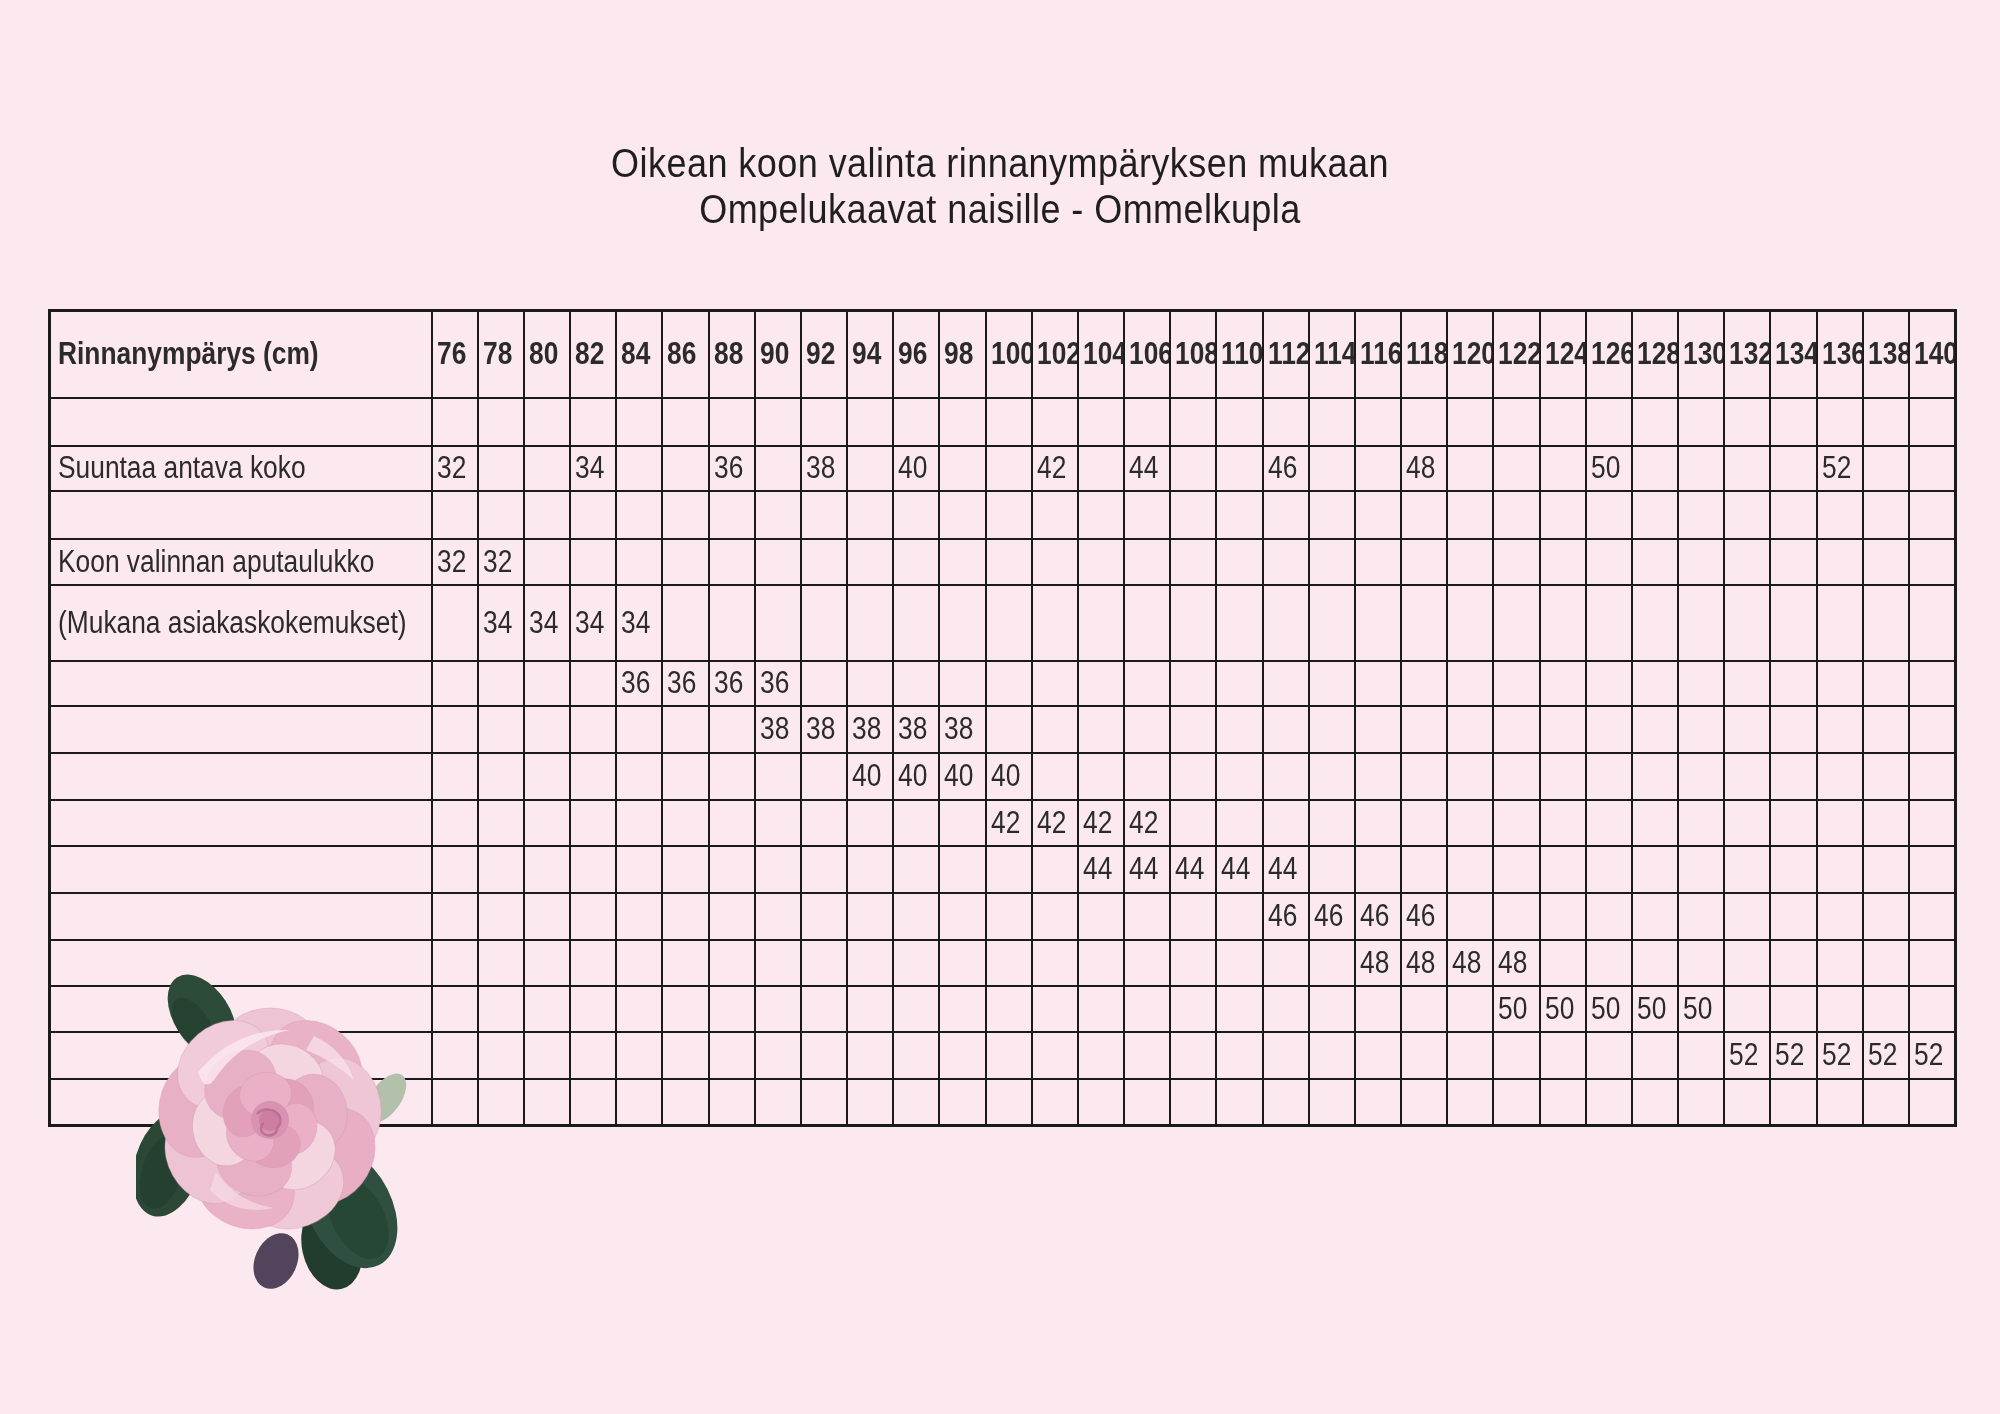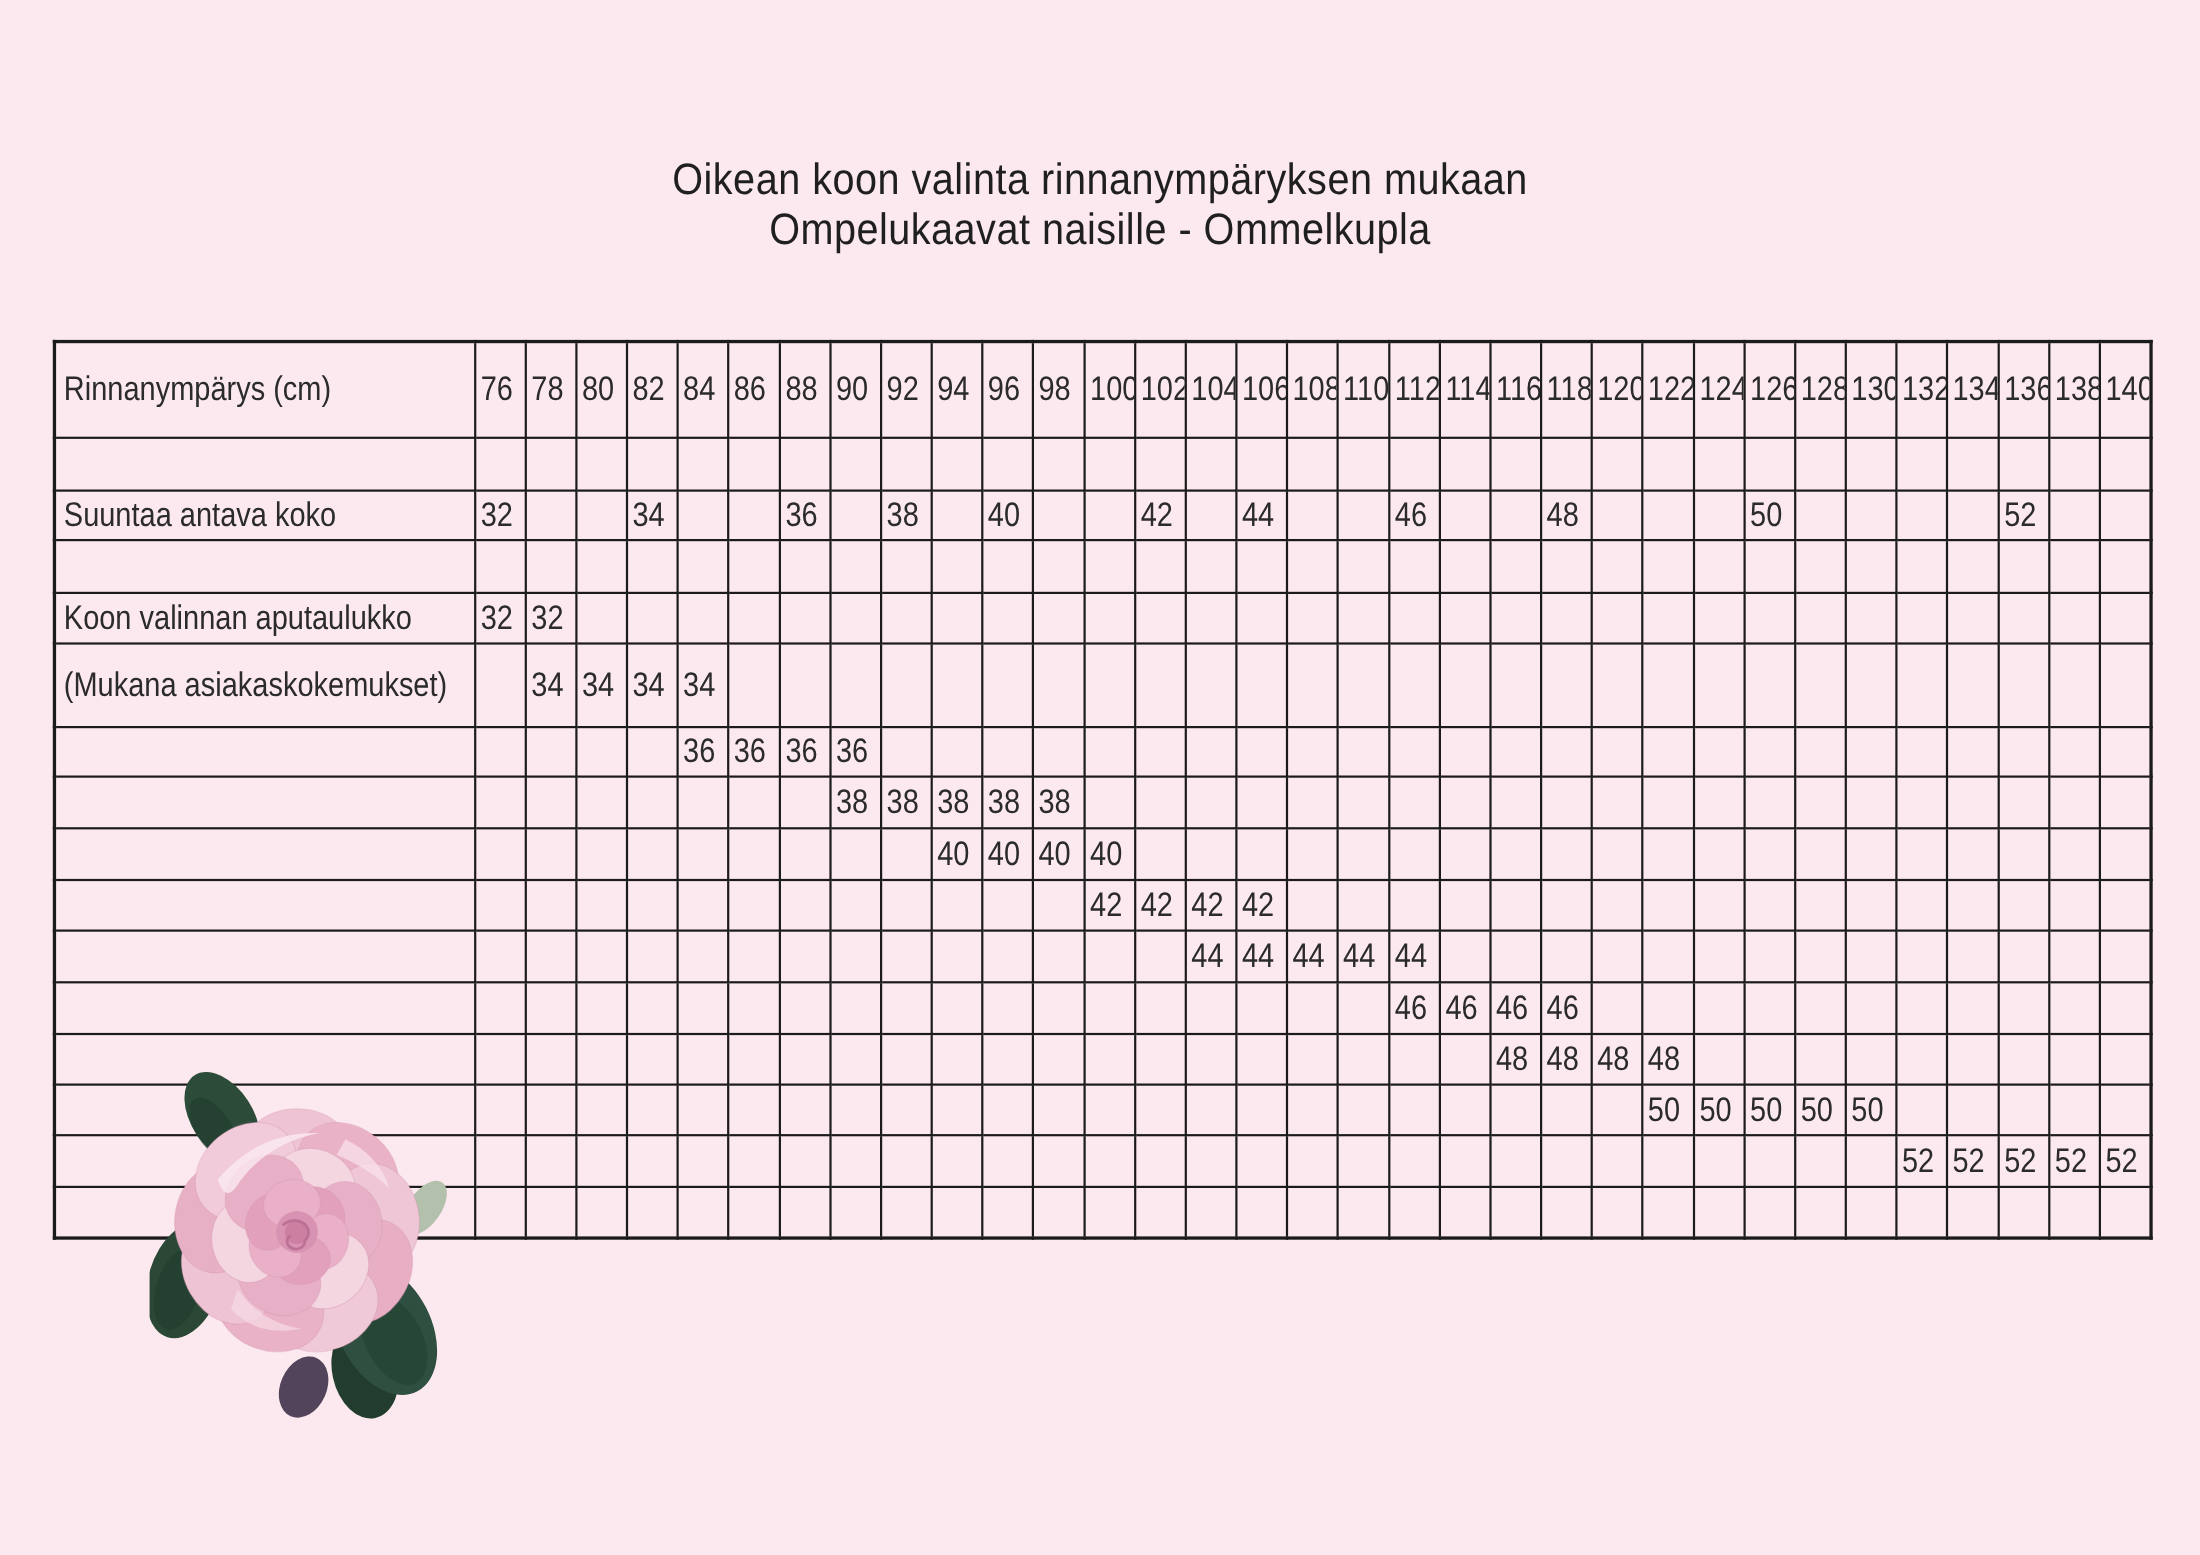--- a/index.html
+++ b/index.html
@@ -100,21 +100,21 @@
         <col style="width: 46.18px;">
         <col style="width: 46.18px;">
         <col style="width: 46.18px;">
         <col style="width: 46.18px;">
         <col style="width: 46.18px;">
         <col style="width: 46.18px;">
         <col style="width: 46.18px;">
         <col style="width: 46.18px;">
       </colgroup>
     <tbody>
-        <tr style="height: 87px;">
+        <tr style="height: 87px; font-weight: bold;">
           <td class="label-cell"><span class="cx">Rinnanympärys (cm)</span></td>
           <td><span class="cx">76</span></td>
           <td><span class="cx">78</span></td>
           <td><span class="cx">80</span></td>
           <td><span class="cx">82</span></td>
           <td><span class="cx">84</span></td>
           <td><span class="cx">86</span></td>
           <td><span class="cx">88</span></td>
           <td><span class="cx">90</span></td>
           <td><span class="cx">92</span></td>

